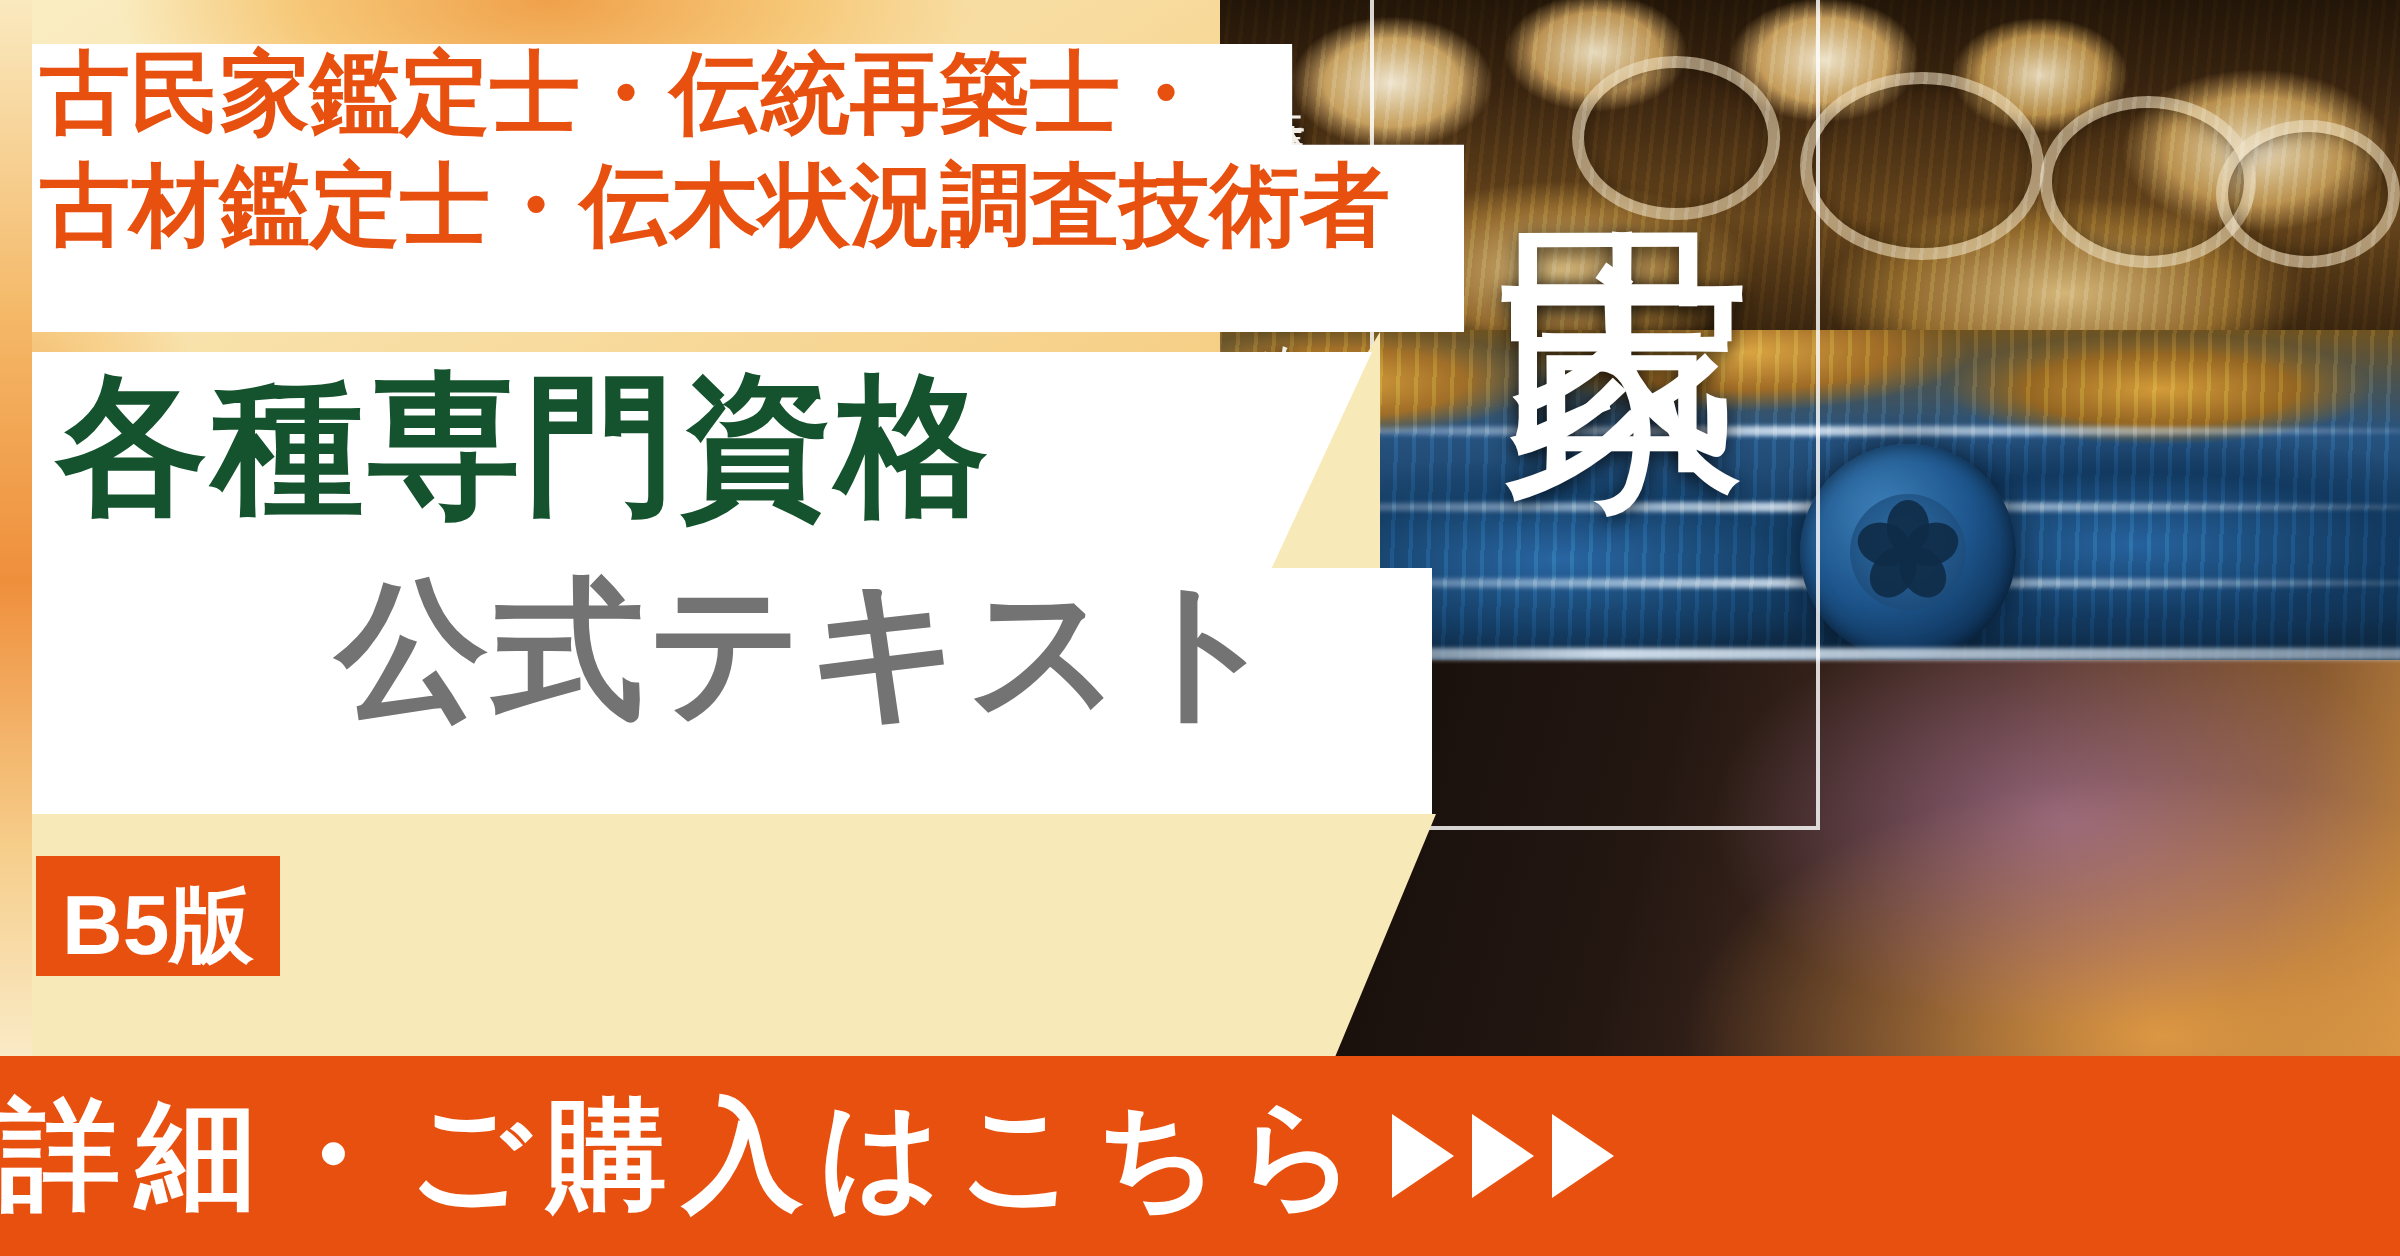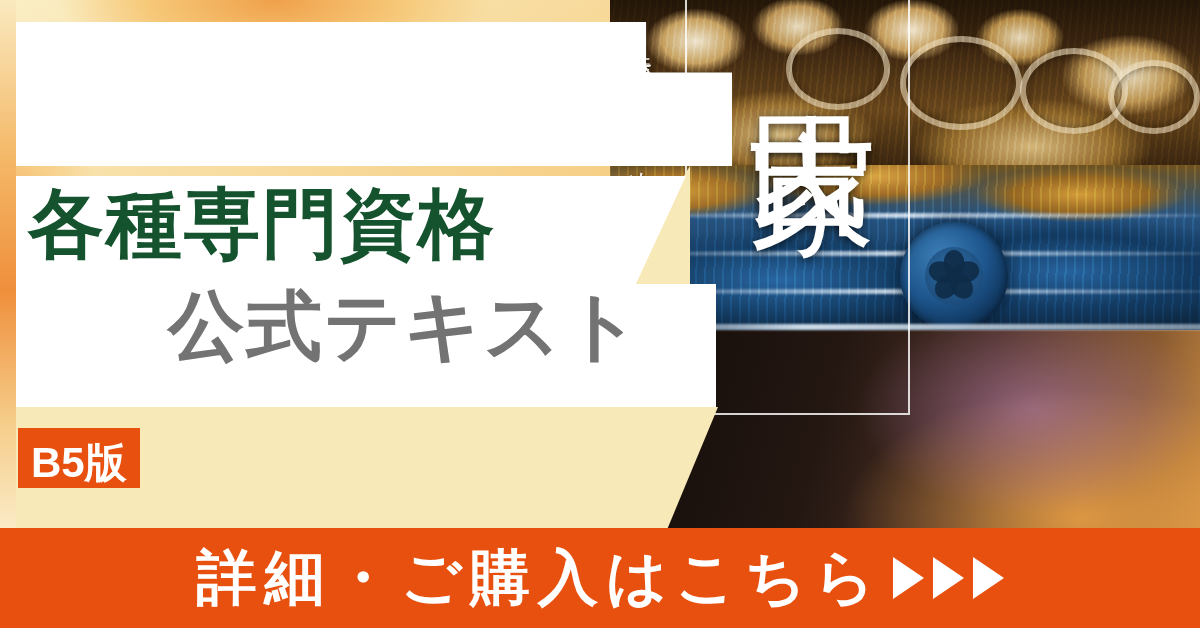--- a/index.html
+++ b/index.html
@@ -193,21 +193,21 @@
   
   .edge-strip{
     position:absolute;left:0;top:0;width:16px;height:528px;
     background:linear-gradient(180deg,#fae9bf 0%,#f4b867 30%,#ef8f3c 55%,#f6cd8a 80%,#faeac6 100%);
   }
 
   
   .cta-bar{
     position:absolute;left:0;top:528px;width:1200px;height:100px;
     background:#e8500f;
-    display:flex;align-items:center;justify-content:center;gap:9px;
+    display:flex;align-items:center;gap:9px;
   }
   .cta-text{
     color:#ffffff;font-weight:bold;font-size:60px;line-height:1;letter-spacing:8px;
     white-space:nowrap;
   }
   .cta-arrows{display:flex;align-items:center;gap:9px;}
   .cta-arrows span{
     display:block;width:0;height:0;
     border-top:21px solid transparent;
     border-bottom:21px solid transparent;
@@ -250,20 +250,24 @@
 
     <div class="cover-title">古民家</div>
     <div class="cover-subtitle">伝統構法、古民家活用のための調査と再生の</div>
   </div>
 
   <div class="bg-warm"></div>
 
   <div class="wedge-cream"></div>
 
   <div class="panel-top"></div>
+  <div class="title-lines">
+    <div>古民家鑑定士・伝統再築士・</div>
+    <div>古材鑑定士・伝木状況調査技術者</div>
+  </div>
 
   <div class="panel-main"></div>
   <div class="panel-main-2"></div>
   <div class="headline-1">各種専門資格</div>
   <div class="headline-2">公式テキスト</div>
 
   <div class="price-band"></div>
   <div class="price-row">
     <div class="badge-b5">B5版</div>
   </div>

